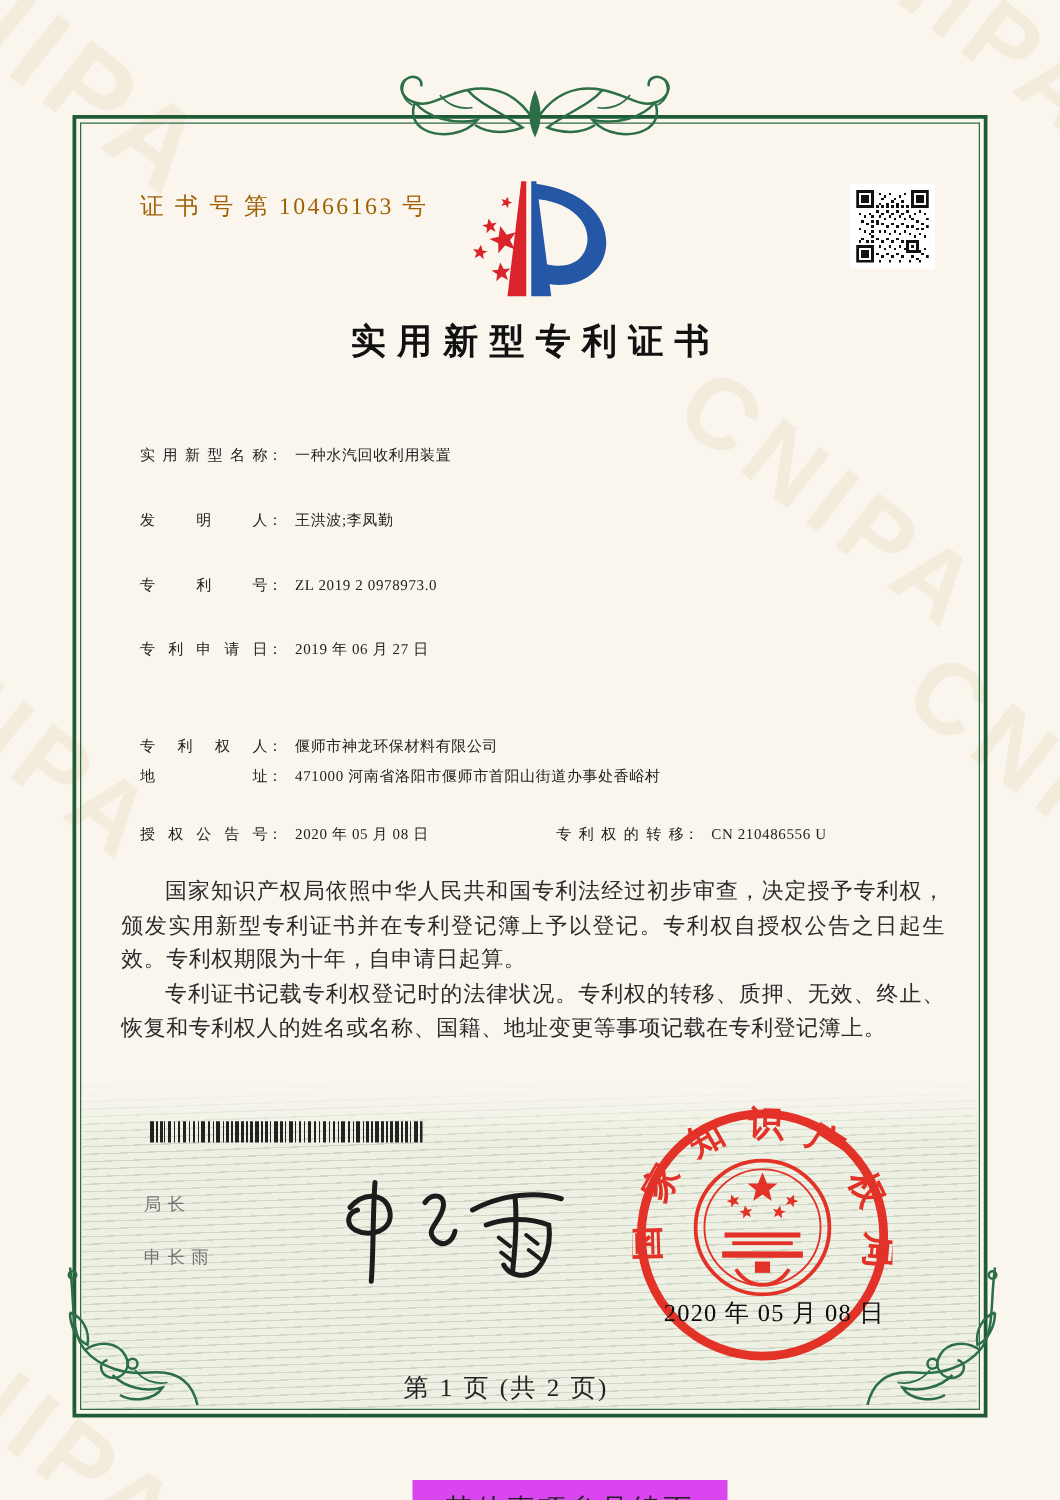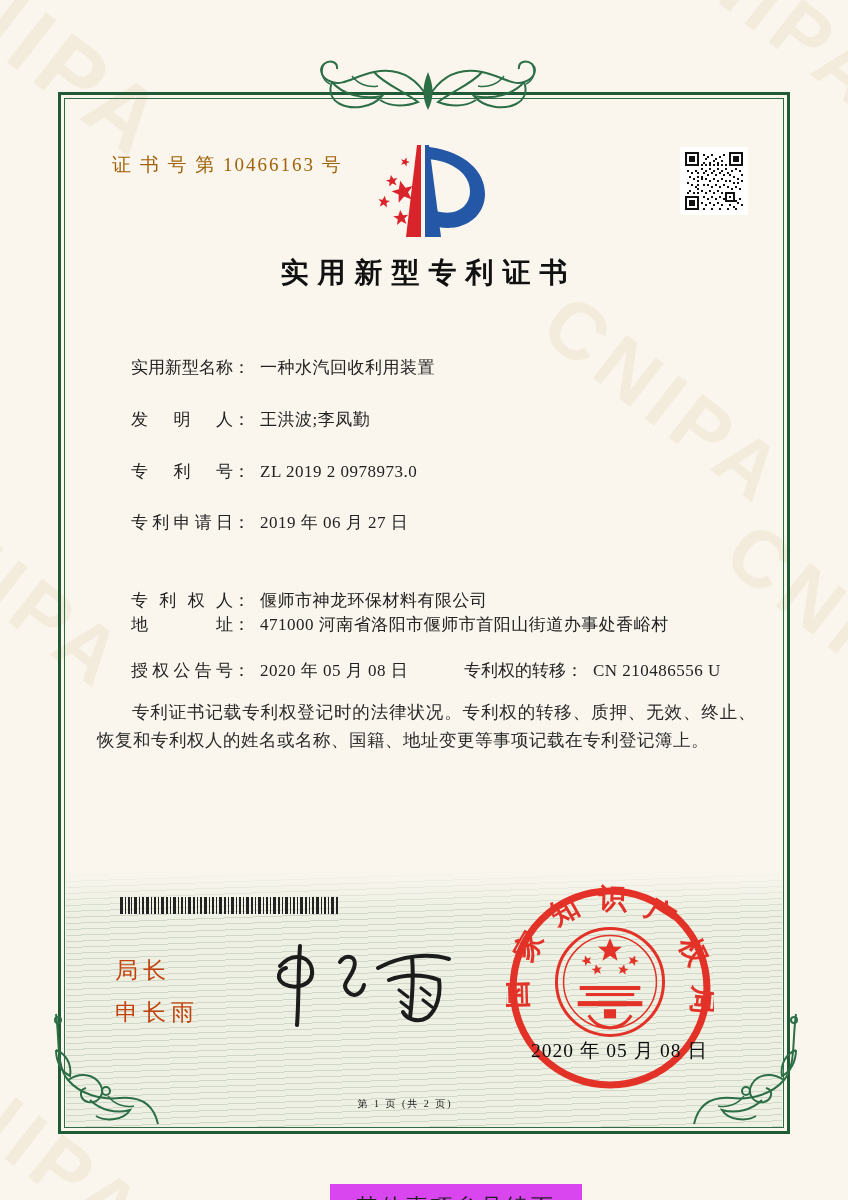--- a/index.html
+++ b/index.html
@@ -42,42 +42,42 @@
   
   .cert-no{position:absolute;left:112px;top:152px;z-index:3;
     font-size:19px;letter-spacing:2px;color:#a16207;}
   .logo{position:absolute;left:358px;top:140px;z-index:3;}
   .qr{position:absolute;left:680px;top:147px;width:68px;height:68px;z-index:3;
     background:#fff;display:flex;align-items:center;justify-content:center;}
   .title{position:absolute;left:0;top:254px;width:848px;z-index:3;
     text-align:center;font-size:28px;font-weight:bold;
     letter-spacing:9px;padding-left:9px;box-sizing:border-box;color:#111;}
   
-  .field{position:absolute;left:112px;z-index:3;font-size:17px;white-space:nowrap;margin-left:19px;}
+  .field{position:absolute;left:112px;z-index:3;font-size:12px;white-space:nowrap;}
   .f-label{display:inline-block;width:102px;text-align:justify;text-align-last:justify;
     vertical-align:bottom;}
   .f-colon{display:inline-block;margin-right:10px;}
   .f-value{letter-spacing:.5px;}
   .fy1{top:356px}.fy2{top:408px}.fy3{top:460px}.fy4{top:511px}
   .fy5{top:589px}.fy6{top:613px}.fy7{top:659px}
   .field-right{left:445px;}
   
   .body-text{position:absolute;left:97px;top:699px;width:659px;z-index:3;
     font-size:17.5px;line-height:27.5px;color:#2b2b2b;}
   .body-text p{margin:0;text-indent:2em;text-align:justify;letter-spacing:.5px;}
   
   .barcode{position:absolute;left:120px;top:897px;z-index:3;}
-  .director{position:absolute;left:115px;z-index:3;font-size:23px;letter-spacing:5px;color:#c2410c;}
+  .director{position:absolute;left:115px;z-index:3;font-size:14px;letter-spacing:5px;color:#737373;}
   .d1{top:955px}.d2{top:997px}
   .signature{position:absolute;left:262px;top:928px;z-index:3;}
   .seal{position:absolute;left:506px;top:884px;z-index:4;}
   .seal-date{position:absolute;left:531px;top:1037px;z-index:5;
     font-size:19.5px;letter-spacing:1px;color:#0d0d0d;white-space:nowrap;}
   .page-info{position:absolute;left:0;top:1097px;width:810px;text-align:center;z-index:3;
-    font-size:10px;letter-spacing:2px;color:#222;}
+    font-size:20px;letter-spacing:2px;color:#222;}
   .note-box{position:absolute;left:330px;top:1184px;z-index:3;
     background:#d946ef;padding:8px 26px;font-size:22px;letter-spacing:3px;color:#222;}
 </style>
 </head>
 <body>
 
 <div class="page">
 
   <span class="wm wm1">CNIPA</span>
   <span class="wm wm2">CNIPA</span>
@@ -191,20 +191,21 @@
     <span class="f-label">地址</span><span class="f-colon">：</span><span class="f-value">471000 河南省洛阳市偃师市首阳山街道办事处香峪村</span>
   </div>
   <div class="field fy7">
     <span class="f-label">授权公告号</span><span class="f-colon">：</span><span class="f-value">2020 年 05 月 08 日</span>
   </div>
   <div class="field fy7 field-right">
     <span class="f-label">专利权的转移</span><span class="f-colon">：</span><span class="f-value">CN 210486556 U</span>
   </div>
 
   <div class="body-text">
+    <p>国家知识产权局依照中华人民共和国专利法经过初步审查，决定授予专利权，颁发实用新型专利证书并在专利登记簿上予以登记。专利权自授权公告之日起生效。专利权期限为十年，自申请日起算。</p>
     <p>专利证书记载专利权登记时的法律状况。专利权的转移、质押、无效、终止、恢复和专利权人的姓名或名称、国籍、地址变更等事项记载在专利登记簿上。</p>
   </div>
 
   <svg class="barcode" width="218" height="17" viewBox="0 0 218 17" shape-rendering="crispEdges">
     <g fill="#222">
       <path d="M0 0h3v17H0zM5 0h1v17H5zM8 0h2v17H8zM11 0h1v17h-1zM14 0h3v17h-3zM19 0h1v17h-1zM22 0h2v17h-2zM26 0h3v17h-3zM31 0h1v17h-1zM34 0h2v17h-2zM38 0h1v17h-1zM41 0h3v17h-3zM46 0h2v17h-2zM50 0h1v17h-1zM53 0h3v17h-3zM58 0h1v17h-1zM61 0h2v17h-2zM65 0h1v17h-1zM68 0h3v17h-3zM73 0h2v17h-2zM77 0h1v17h-1zM80 0h2v17h-2zM84 0h3v17h-3zM89 0h1v17h-1zM92 0h2v17h-2zM96 0h1v17h-1zM99 0h3v17h-3zM104 0h2v17h-2zM108 0h1v17h-1zM111 0h3v17h-3zM116 0h1v17h-1zM119 0h2v17h-2zM123 0h1v17h-1zM126 0h3v17h-3zM131 0h2v17h-2zM135 0h1v17h-1zM138 0h3v17h-3zM143 0h1v17h-1zM146 0h2v17h-2zM150 0h1v17h-1zM153 0h3v17h-3zM158 0h2v17h-2zM162 0h1v17h-1zM165 0h3v17h-3zM170 0h1v17h-1zM173 0h2v17h-2zM177 0h1v17h-1zM180 0h3v17h-3zM185 0h2v17h-2zM189 0h1v17h-1zM192 0h2v17h-2zM196 0h3v17h-3zM201 0h1v17h-1zM204 0h2v17h-2zM208 0h1v17h-1zM211 0h3v17h-3zM216 0h2v17h-2z"></path>
     </g>
   </svg>
 
   <div class="director d1">局长</div>

